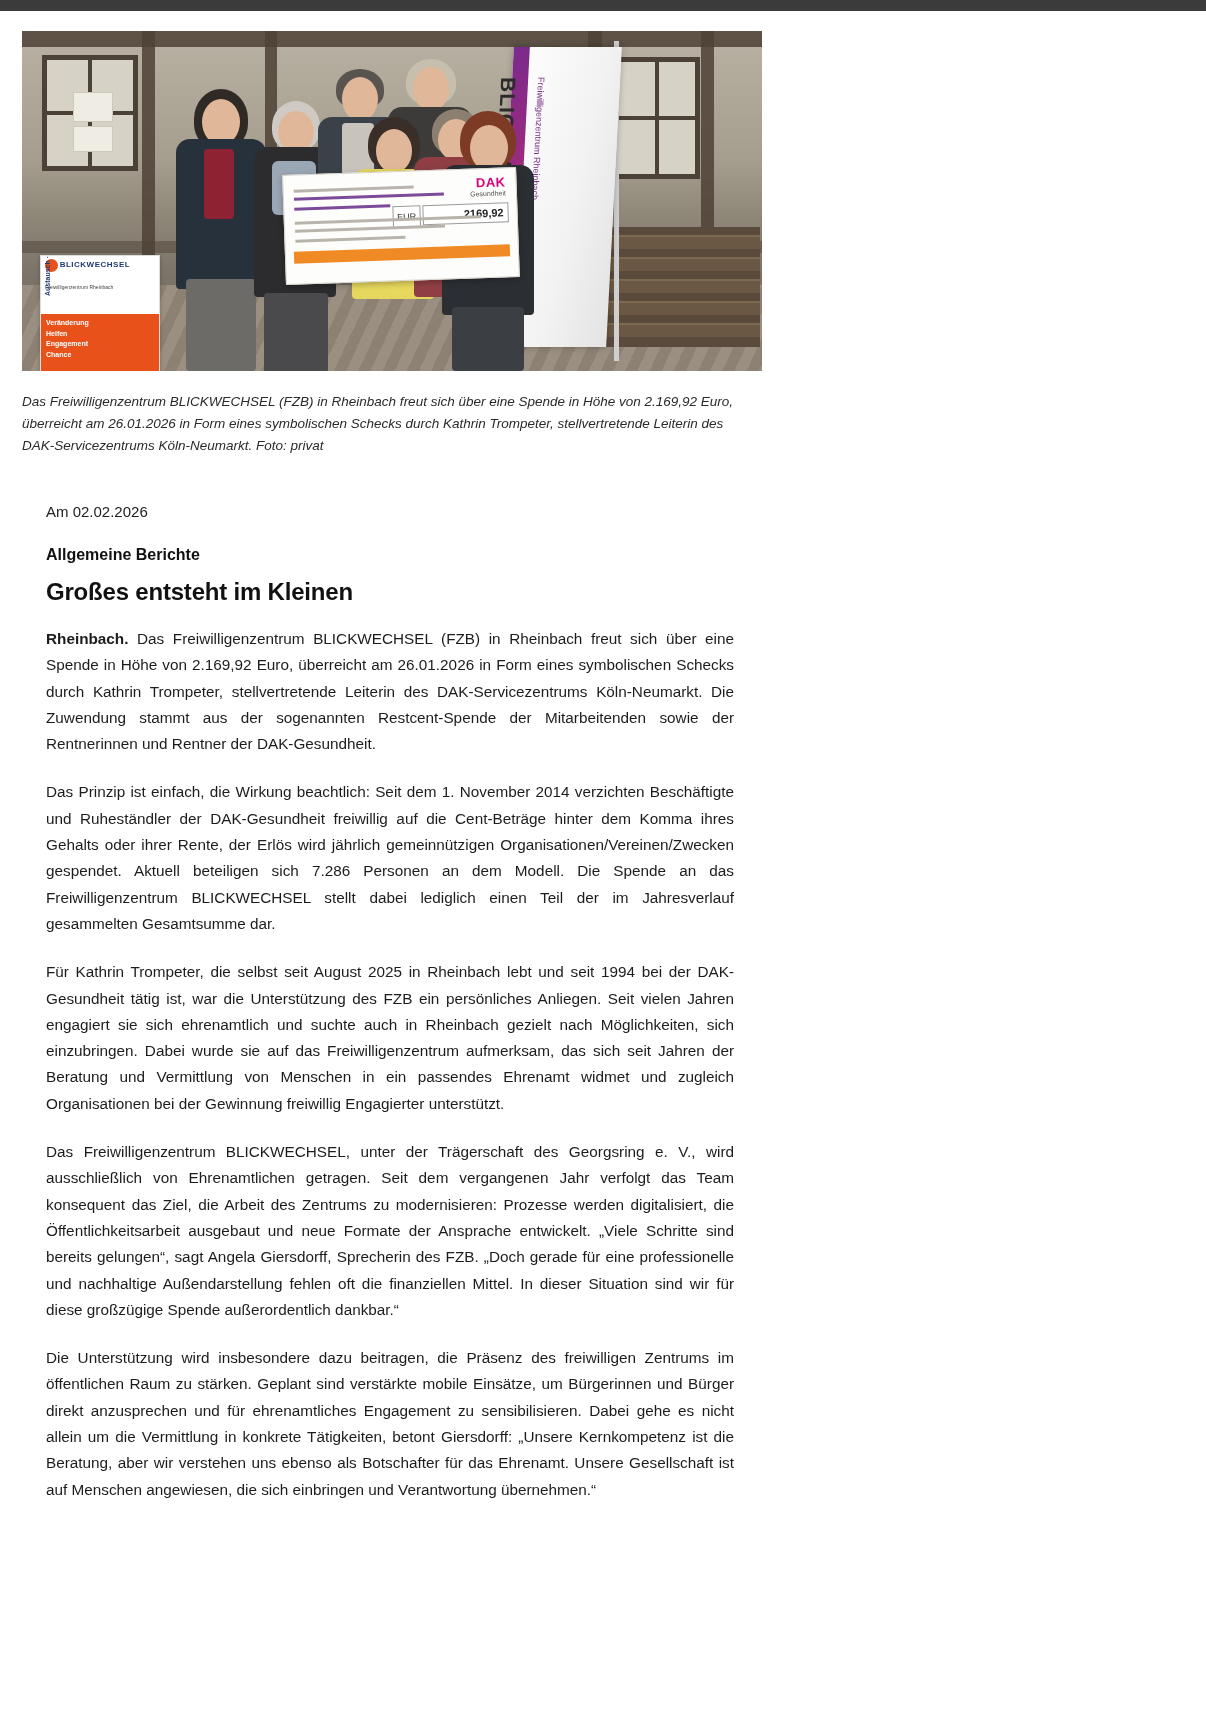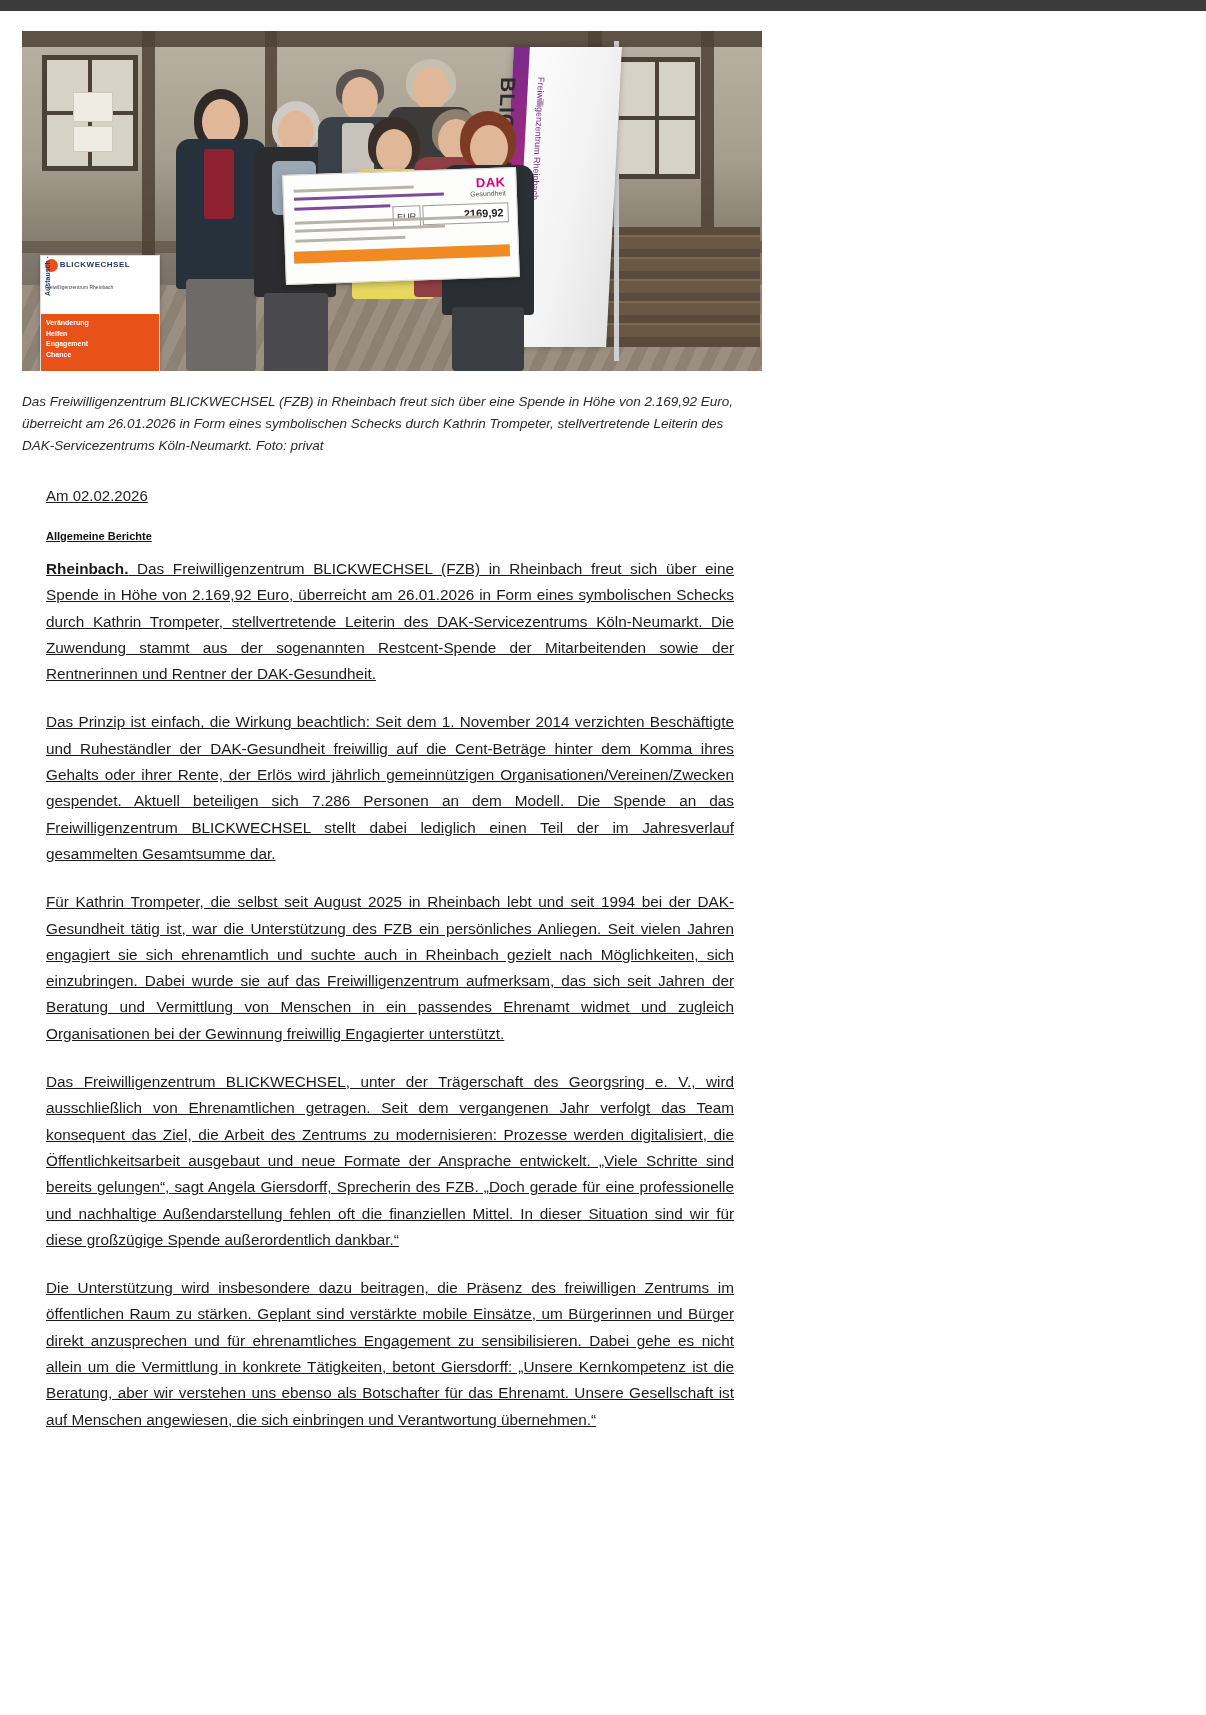--- a/index.html
+++ b/index.html
@@ -229,31 +229,30 @@
     line-height: 1.62;
     font-style: italic;
     color: #2a2a2a;
     font-family: "Liberation Sans", sans-serif;
   }
 
   
   .article {
     position: absolute;
     left: 46px;
-    top: 476px;
+    top: 492px;
     width: 688px;
-    text-decoration: underline;
   }
   .date {
     font-size: 15px;
     color: #222;
     margin-bottom: 26px;
   }
   .category {
-    font-size: 11px;
+    font-size: 16px;
     font-weight: 700;
     color: #111;
     margin-bottom: 14px;
   }
   .kicker {
     font-size: 15px;
     font-style: italic;
     color: #3a3a3a;
     line-height: 1.45;
     margin-bottom: 16px;
@@ -401,20 +400,21 @@
         </div>
       </div>
     </div>
   </div>
 
   <div class="caption">Das Freiwilligenzentrum BLICKWECHSEL (FZB) in Rheinbach freut sich über eine Spende in Höhe von 2.169,92 Euro, überreicht am 26.01.2026 in Form eines symbolischen Schecks durch Kathrin Trompeter, stellvertretende Leiterin des DAK-Servicezentrums Köln-Neumarkt. Foto: privat</div>
 
   <div class="article">
     <div class="date">Am 02.02.2026</div>
     <div class="category">Allgemeine Berichte</div>
+    <h1 class="headline">Großes entsteht im Kleinen</h1>
 
     <div class="body">
       <p><span class="lead">Rheinbach.</span><span> Das Freiwilligenzentrum BLICKWECHSEL (FZB) in Rheinbach freut sich über eine Spende in Höhe von 2.169,92 Euro, überreicht am 26.01.2026 in Form eines symbolischen Schecks durch Kathrin Trompeter, stellvertretende Leiterin des DAK-Servicezentrums Köln-Neumarkt. Die Zuwendung stammt aus der sogenannten Restcent-Spende der Mitarbeitenden sowie der Rentnerinnen und Rentner der DAK-Gesundheit.</span></p>
       <p>Das Prinzip ist einfach, die Wirkung beachtlich: Seit dem 1. November 2014 verzichten Beschäftigte und Ruheständler der DAK-Gesundheit freiwillig auf die Cent-Beträge hinter dem Komma ihres Gehalts oder ihrer Rente, der Erlös wird jährlich gemeinnützigen Organisationen/Vereinen/Zwecken gespendet. Aktuell beteiligen sich 7.286 Personen an dem Modell. Die Spende an das Freiwilligenzentrum BLICKWECHSEL stellt dabei lediglich einen Teil der im Jahresverlauf gesammelten Gesamtsumme dar.</p>
       <p>Für Kathrin Trompeter, die selbst seit August 2025 in Rheinbach lebt und seit 1994 bei der DAK-Gesundheit tätig ist, war die Unterstützung des FZB ein persönliches Anliegen. Seit vielen Jahren engagiert sie sich ehrenamtlich und suchte auch in Rheinbach gezielt nach Möglichkeiten, sich einzubringen. Dabei wurde sie auf das Freiwilligenzentrum aufmerksam, das sich seit Jahren der Beratung und Vermittlung von Menschen in ein passendes Ehrenamt widmet und zugleich Organisationen bei der Gewinnung freiwillig Engagierter unterstützt.</p>
       <p>Das Freiwilligenzentrum BLICKWECHSEL, unter der Trägerschaft des Georgsring e. V., wird ausschließlich von Ehrenamtlichen getragen. Seit dem vergangenen Jahr verfolgt das Team konsequent das Ziel, die Arbeit des Zentrums zu modernisieren: Prozesse werden digitalisiert, die Öffentlichkeitsarbeit ausgebaut und neue Formate der Ansprache entwickelt. „Viele Schritte sind bereits gelungen“, sagt Angela Giersdorff, Sprecherin des FZB. „Doch gerade für eine professionelle und nachhaltige Außendarstellung fehlen oft die finanziellen Mittel. In dieser Situation sind wir für diese großzügige Spende außerordentlich dankbar.“</p>
       <p>Die Unterstützung wird insbesondere dazu beitragen, die Präsenz des freiwilligen Zentrums im öffentlichen Raum zu stärken. Geplant sind verstärkte mobile Einsätze, um Bürgerinnen und Bürger direkt anzusprechen und für ehrenamtliches Engagement zu sensibilisieren. Dabei gehe es nicht allein um die Vermittlung in konkrete Tätigkeiten, betont Giersdorff: „Unsere Kernkompetenz ist die Beratung, aber wir verstehen uns ebenso als Botschafter für das Ehrenamt. Unsere Gesellschaft ist auf Menschen angewiesen, die sich einbringen und Verantwortung übernehmen.“</p>
     </div>
   </div>
 

